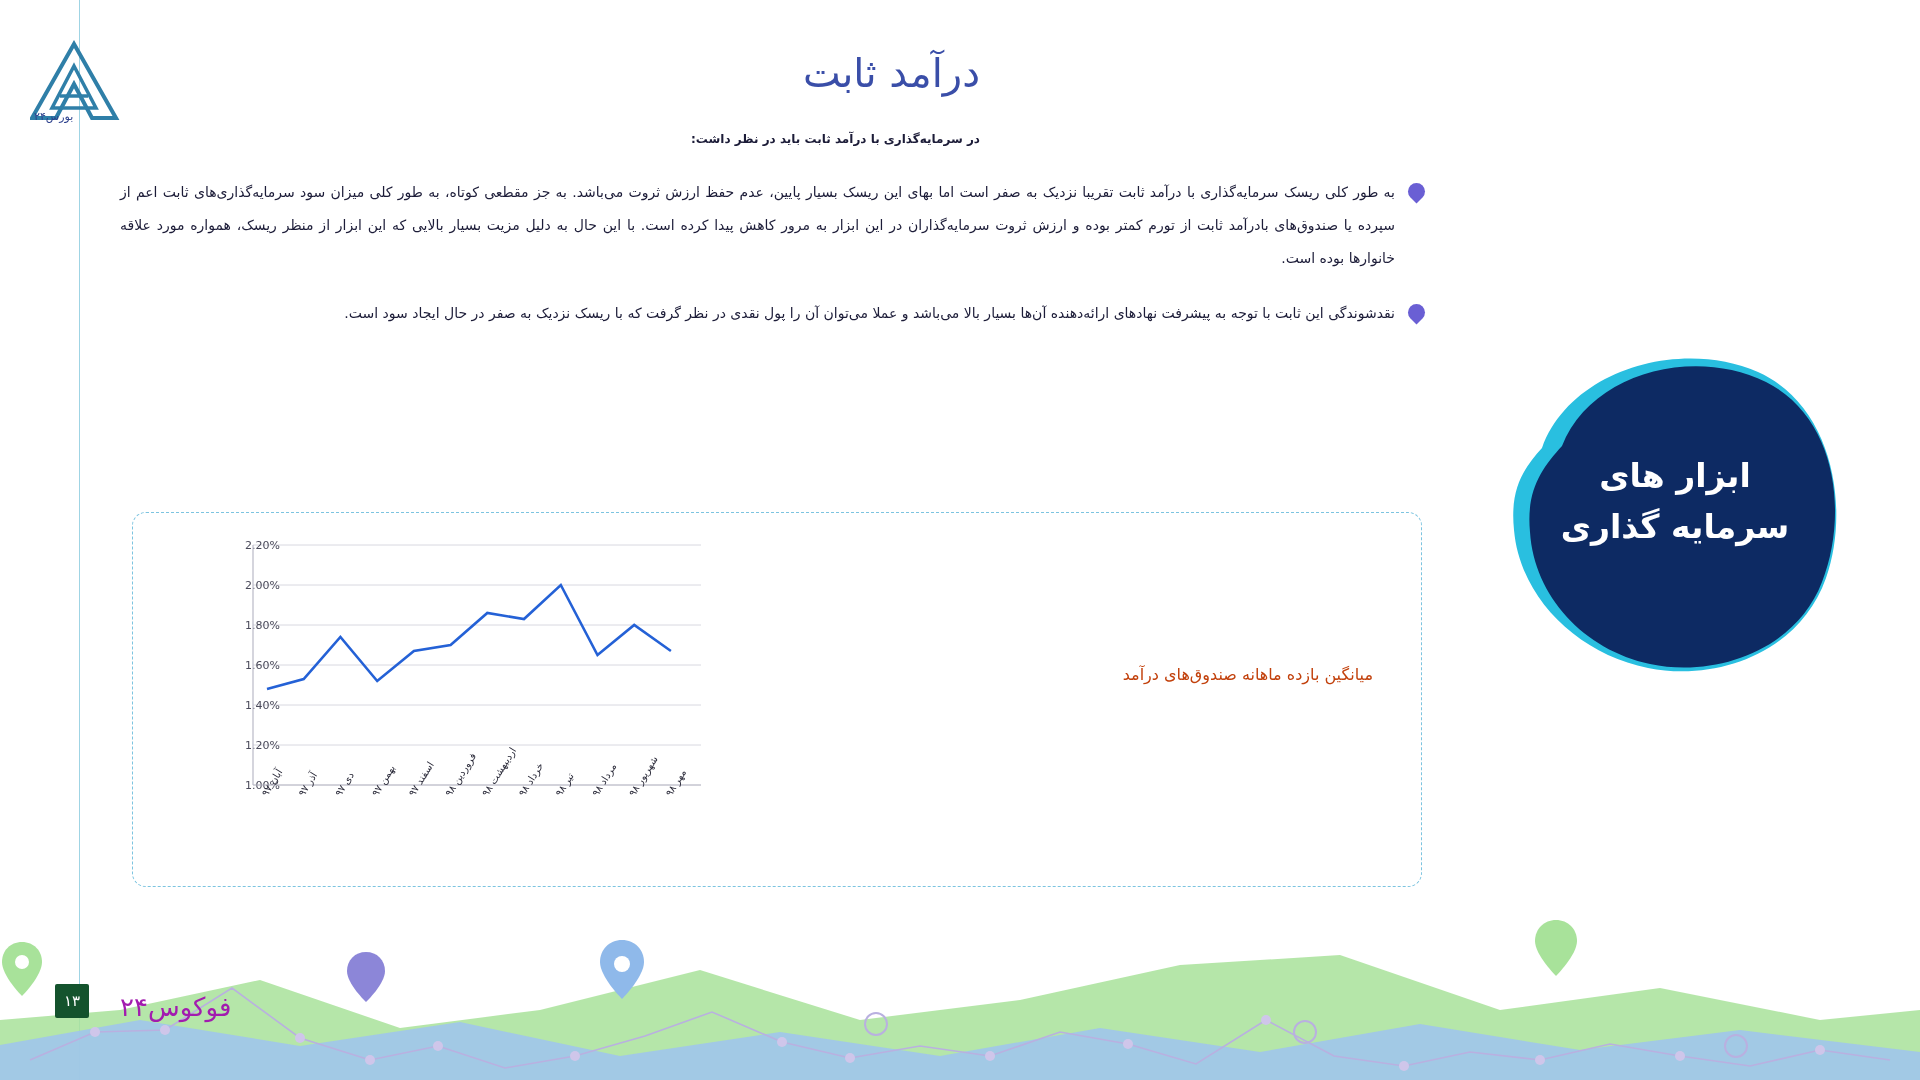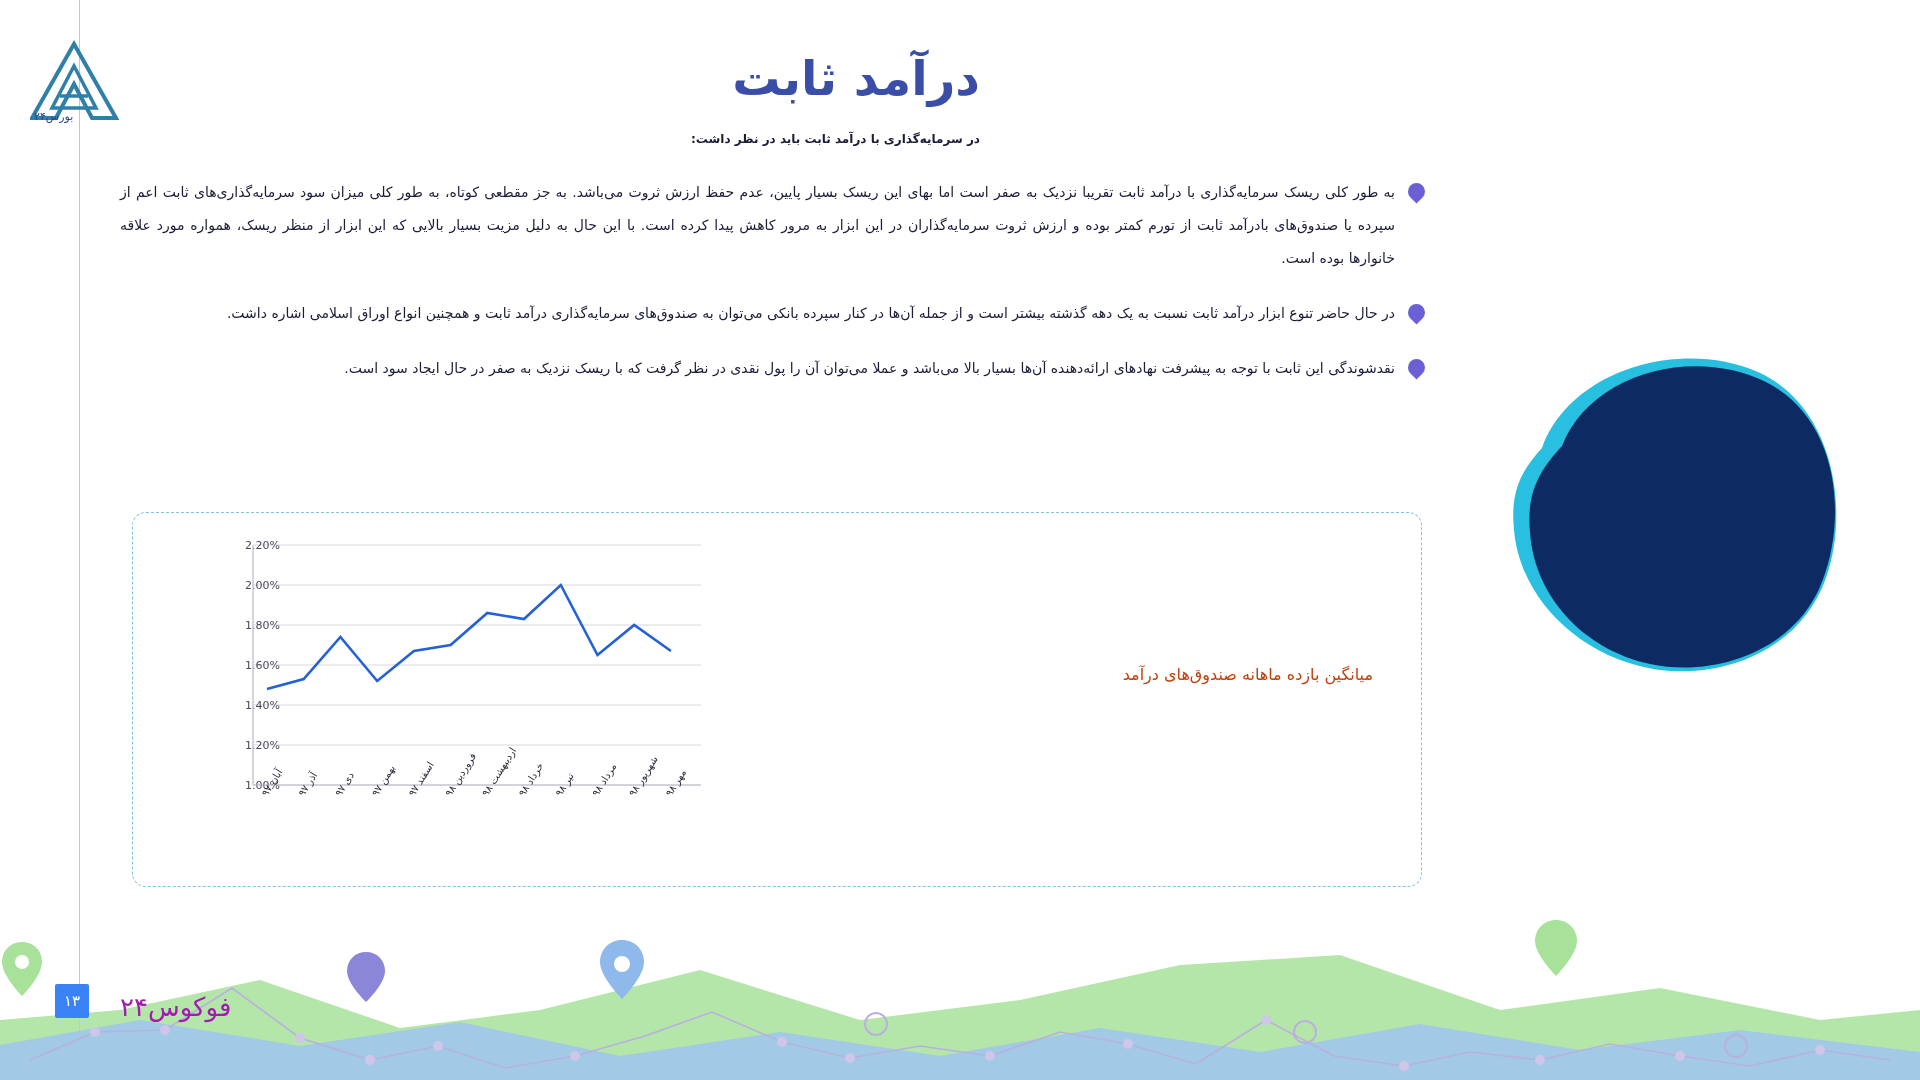--- a/index.html
+++ b/index.html
@@ -39,23 +39,23 @@
     text-align: left;
     font-size: 11px;
     color: #2b3f8c;
     letter-spacing: 1px;
   }
 
   
   .page-title {
     position: absolute;
     right: 940px; top: 50px;
-    font-size: 48px;
+    font-size: 40px;
     color: #3a4ea8;
-    font-weight: 700;
+    font-weight: 400;
     direction: rtl;
     white-space: nowrap;
     text-align: center;
   }
 
   
   .intro {
     position: absolute;
     right: 940px; top: 132px;
     font-size: 12px;
@@ -146,21 +146,21 @@
     position: absolute;
     left: 0; bottom: 0;
     width: 1920px; height: 220px;
   }
   .footer-deco svg { display: block; }
 
   .page-num {
     position: absolute;
     left: 55px; bottom: 62px;
     width: 34px; height: 34px;
-    background: #3b82f6;
+    background: #14532d;
     color: #fff;
     font-size: 15px;
     display: flex; align-items: center; justify-content: center;
     border-radius: 2px;
   }
   .brand {
     position: absolute;
     left: 120px; bottom: 58px;
     font-size: 26px;
     font-weight: 400;
@@ -185,24 +185,20 @@
   <div class="logo-caption">بورس۲۴</div>
 
   <div class="page-title">درآمد ثابت</div>
 
   <div class="intro">در سرمایه‌گذاری با درآمد ثابت باید در نظر داشت:</div>
 
   <div class="bullets">
     <div class="bullet">
       <span class="dot"></span>
       <div class="txt">به طور کلی ریسک سرمایه‌گذاری با درآمد ثابت تقریبا نزدیک به صفر است اما بهای این ریسک بسیار پایین، عدم حفظ ارزش ثروت می‌باشد. به جز مقطعی کوتاه، به طور کلی میزان سود سرمایه‌گذاری‌های ثابت اعم از سپرده یا صندوق‌های بادرآمد ثابت از تورم کمتر بوده و ارزش ثروت سرمایه‌گذاران در این ابزار به مرور کاهش پیدا کرده است. با این حال به دلیل مزیت بسیار بالایی که این ابزار از منظر ریسک، همواره مورد علاقه خانوارها بوده است.</div>
-    </div>
-    <div class="bullet">
-      <span class="dot"></span>
-      <div class="txt">در حال حاضر تنوع ابزار درآمد ثابت نسبت به یک دهه گذشته بیشتر است و از جمله آن‌ها در کنار سپرده بانکی می‌توان به صندوق‌های سرمایه‌گذاری درآمد ثابت و همچنین انواع اوراق اسلامی اشاره داشت.</div>
     </div>
     <div class="bullet">
       <span class="dot"></span>
       <div class="txt">نقدشوندگی این ثابت با توجه به پیشرفت نهادهای ارائه‌دهنده آن‌ها بسیار بالا می‌باشد و عملا می‌توان آن را پول نقدی در نظر گرفت که با ریسک نزدیک به صفر در حال ایجاد سود است.</div>
     </div>
   </div>
 
   <div class="chart-card">
     <div class="chart-caption">میانگین بازده ماهانه صندوق‌های درآمد</div>
     <div class="chart-wrap">
@@ -239,20 +235,24 @@
         </svg>
     </div>
   </div>
 
   <div class="blob">
     <svg width="360" height="360" viewBox="0 0 360 360">
       <path d="M52 118 C80 40 190 8 268 42 C344 76 360 180 336 248 C310 322 228 352 158 338 C88 324 30 268 24 200 C20 160 32 140 52 118 Z" fill="#29bfe0"></path>
       <path d="M72 116 C100 44 202 16 276 52 C348 88 358 186 332 252 C306 320 226 348 160 334 C94 320 44 266 40 202 C36 160 52 138 72 116 Z" fill="#0d2a63"></path>
     </svg>
   </div>
+  <div class="blob-text">
+    <div>ابزار های</div>
+    <div>سرمایه گذاری</div>
+  </div>
 
   <div class="footer-deco">
     <svg width="1920" height="220" viewBox="0 0 1920 220">
       <path d="M0 160 L120 150 L260 120 L400 168 L540 150 L700 110 L860 160 L1020 140 L1180 105 L1340 95 L1500 150 L1660 128 L1820 160 L1920 150 L1920 220 L0 220 Z" fill="#a8e29a" opacity="0.85"></path>
       <path d="M0 185 L140 160 L300 186 L460 162 L620 196 L780 172 L940 196 L1100 168 L1260 192 L1420 164 L1580 190 L1740 170 L1920 192 L1920 220 L0 220 Z" fill="#9fc3f0" opacity="0.85"></path>
       <g stroke="#b9b0e0" stroke-width="1.6" fill="none">
         <path d="M30 200 L95 172 L165 170 L232 128 L300 178 L370 200 L438 186 L505 208 L575 196 L645 176 L712 152 L782 182 L850 198 L920 186 L990 196 L1060 172 L1128 184 L1196 204 L1266 160 L1334 196 L1404 206 L1470 192 L1540 200 L1610 184 L1680 196 L1750 206 L1820 190 L1890 200"></path>
       </g>
       <g fill="#cfc6ea">
         <circle cx="95" cy="172" r="5"></circle>

